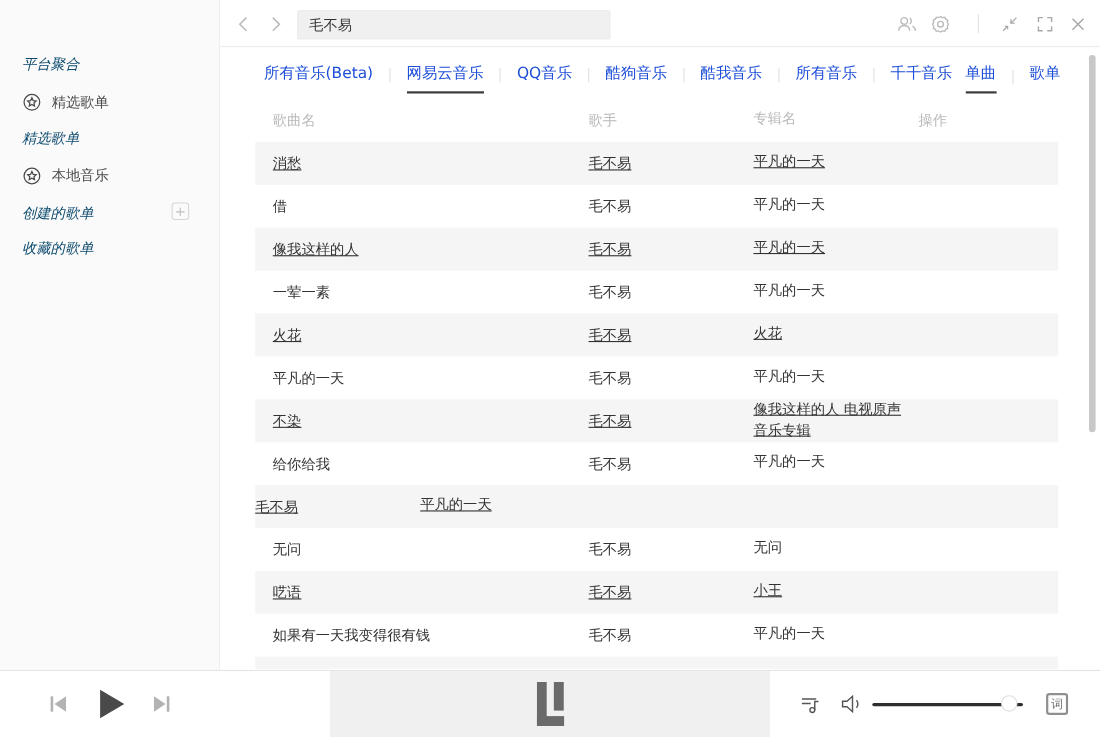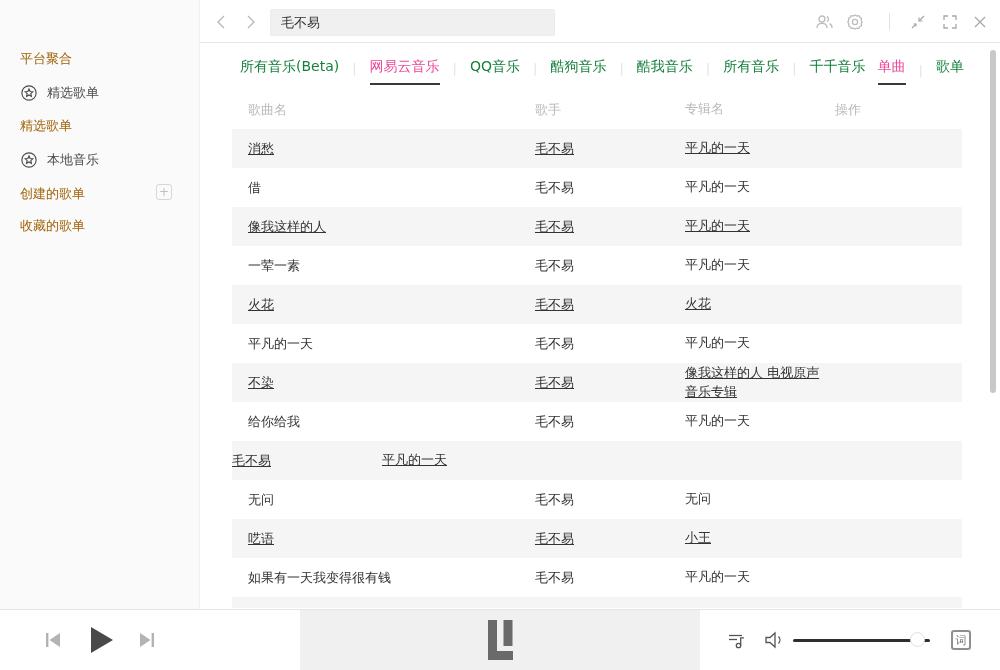--- a/index.html
+++ b/index.html
@@ -9,21 +9,21 @@
     background:#fff; color:#333; overflow:hidden; position:relative;
   }
   .app { position:relative; width:1000px; height:670px; background:#fff; overflow:hidden; }
 
   
   .sidebar {
     position:absolute; left:0; top:0; width:200px; height:609px;
     background:#fafafa; border-right:1px solid #f0f0f0;
   }
   .side-entry { position:absolute; left:20px; font-size:13px; white-space:nowrap; }
-  .side-entry.section { color:#a16207; }
+  .side-entry.section { color:#0c4a6e;font-style:italic; }
   .side-entry.item { color:#4a4a4a; display:flex; align-items:center; gap:9px; font-weight:500; }
   .side-entry .cicon { width:18px; height:18px; display:inline-block; }
   .add-box {
     position:absolute; left:156px; top:184px; width:16px; height:16px;
     border:1px solid #d6d6d6; border-radius:3px; color:#c0c0c0;
     font-size:12px; line-height:14px; text-align:center; background:#fafafa; cursor:pointer;
   }
 
   
   .header {
@@ -44,22 +44,22 @@
   .icon-collapse { left:708px; } .icon-fullscreen { left:740px; } .icon-close { left:770px; }
 
   
   .content {
     position:absolute; left:200px; top:43px; width:800px; height:565px;
     background:#fff; overflow:hidden;
   }
   .tabs-row {
     height:47px; display:flex; align-items:center; padding:10px 36px 0 40px; font-size:14px;
   }
-  .tab { color:#15803d; cursor:pointer; padding-bottom:7px; border-bottom:2px solid transparent; white-space:nowrap; }
-  .tab.active { color:#ec4899; border-bottom-color:#3a3a3a; }
+  .tab { color:#1d4ed8; cursor:pointer; padding-bottom:7px; border-bottom:2px solid transparent; white-space:nowrap; }
+  .tab.active { color:#1d4ed8; border-bottom-color:#3a3a3a; }
   .tab-sep { color:#e4e4e4; margin:0 13px; padding-bottom:7px; font-size:13px; }
   .mode-group { margin-left:auto; display:flex; align-items:flex-end; }
 
   .table { position:absolute; left:32px; top:47px; width:730px; }
   .trow { display:flex; min-height:39px; align-items:center; font-size:13px; }
   .trow.head { height:34px; color:#b9b9b9; }
   .trow.striped { background:#f5f5f5;text-decoration:underline; }
   .col-song  { width:303px; padding-left:16px; }
   .col-artist{ width:150px; }
   .col-album { width:150px; padding-right:8px; line-height:1.45; }

